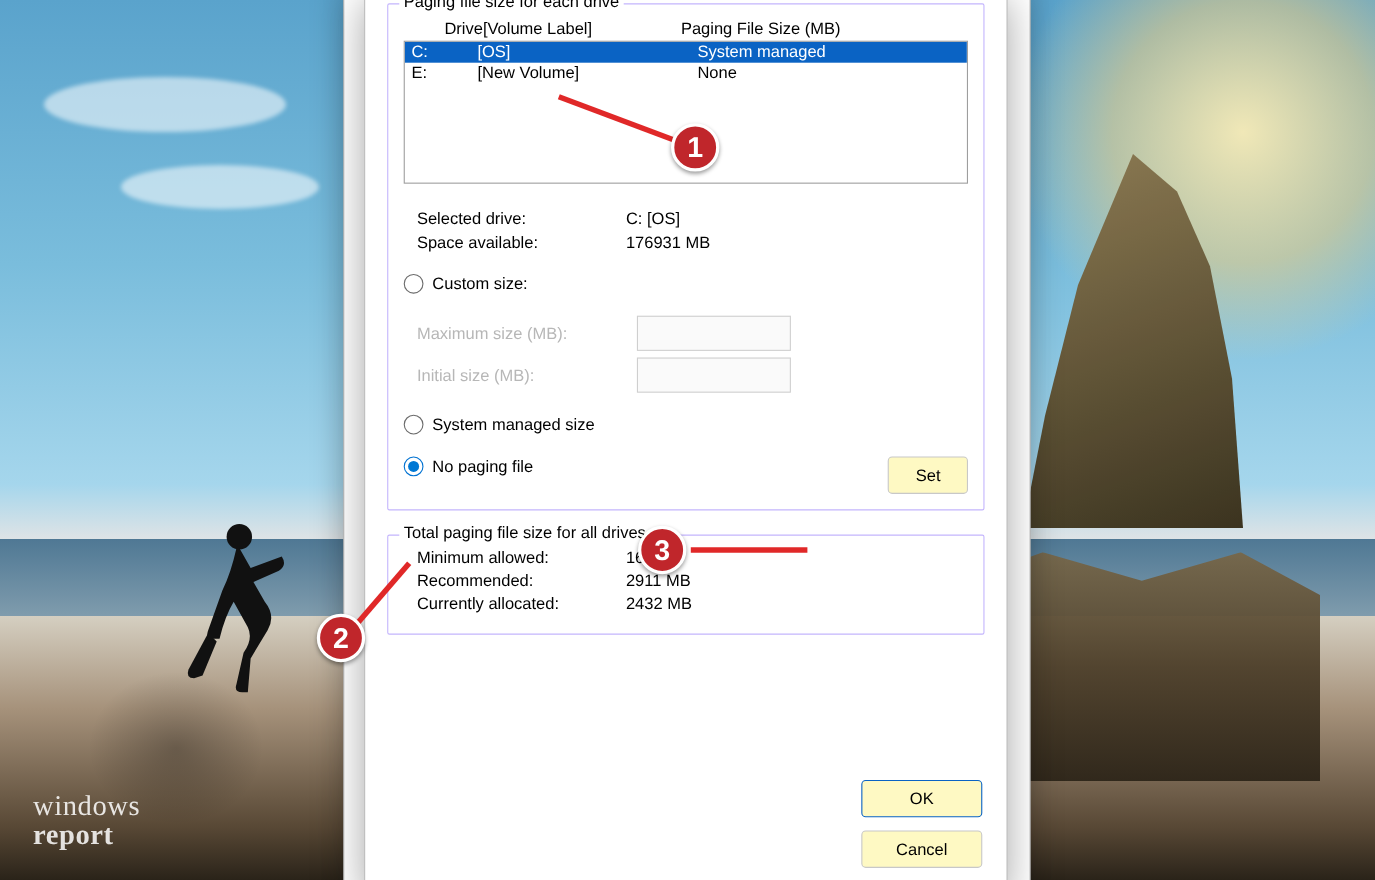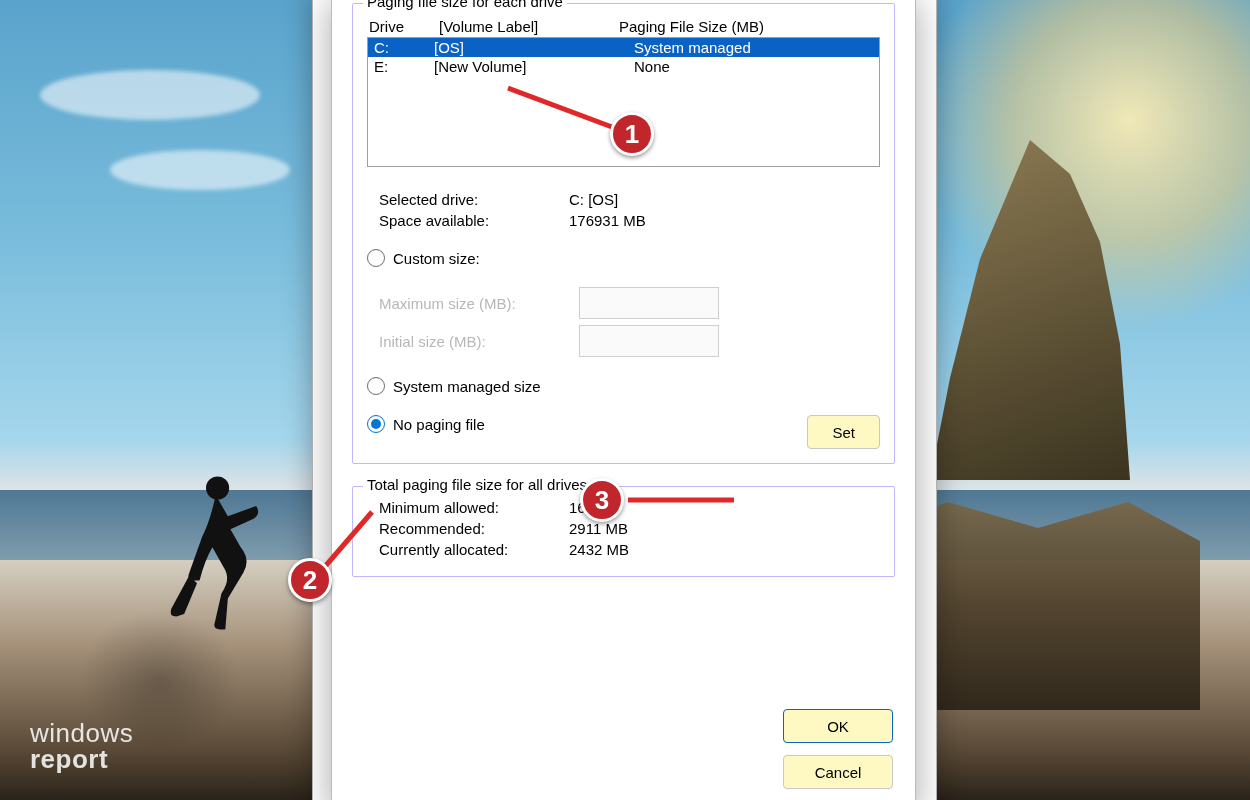--- a/index.html
+++ b/index.html
@@ -26,34 +26,34 @@
   .wallpaper .sea { position:absolute; left:0; right:0; top:490px; height:90px;
     background: linear-gradient(to bottom,#4f7894,#8da6b4); }
   .wallpaper .sand { position:absolute; left:0; right:0; top:560px; bottom:0;
     background: linear-gradient(to bottom,#d5cfc1,#a6927b 35%,#584835 80%,#2a2319); }
   .wallpaper .reflection { position:absolute; left:80px; top:610px; width:160px; height:140px;
     background: radial-gradient(ellipse at center, rgba(0,0,0,.25), transparent 70%); }
   .runner { position:absolute; left:150px; top:470px; width:130px; height:180px; }
   .runner svg { width:100%; height:100%; }
 
   .wr-logo { position:absolute; left:30px; bottom:28px; color:rgba(255,255,255,.85);
-    font-weight:200; font-size:26px; line-height:1; letter-spacing:.5px; }
+    font-weight:200; font-size:26px; line-height:1; letter-spacing:.5px;font-family:Liberation Serif, serif; }
   .wr-logo .bold { font-weight:600; }
 
   
   .dialog-back { position:absolute; left:312px; top:-20px; width:625px; height:840px;
     background:#fff; border:1px solid #b8b8b8; border-radius:2px; box-shadow:0 8px 30px rgba(0,0,0,.25);}
   .dialog { position:absolute; left:331px; top:-10px; width:585px; height:818px;
     background:#fff; border:1px solid #bcbcbc; border-radius:3px; box-shadow:0 10px 36px rgba(0,0,0,.35);
     padding:0 20px 16px 20px; }
   .groupbox { border:1px solid #c4b5fd; border-radius:2px; margin-top:12px; padding:8px 14px 14px 14px; position:relative; }
   .groupbox > .legend { position:absolute; top:-11px; left:10px; background:#fff; padding:0 4px; font-size:15px; }
 
   .drive-listhead { display:flex; margin:6px 0 2px 2px; }
-  .drive-listhead > div:nth-child(1){ width:70px; }
+  .drive-listhead > div:nth-child(1){ width:70px;text-align:right; }
   .drive-listhead > div:nth-child(2){ width:180px; }
   .drive-listhead > div:nth-child(3){ flex:1; }
   .drive-list { border:1px solid #9e9e9e; height:130px; overflow:hidden; background:#fff; }
   .drive-row { display:flex; padding:1px 6px; cursor:default; }
   .drive-row > div:nth-child(1){ width:60px; }
   .drive-row > div:nth-child(2){ width:200px; }
   .drive-row > div:nth-child(3){ flex:1; }
   .drive-row.selected { background:#0a63c4; color:#fff; }
 
   .kv { display:flex; margin:4px 12px; }

